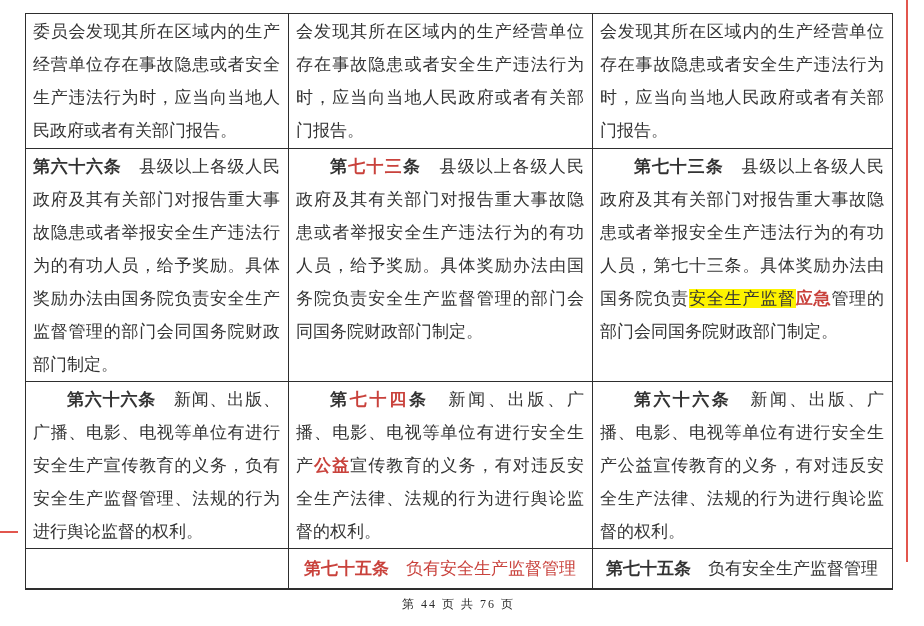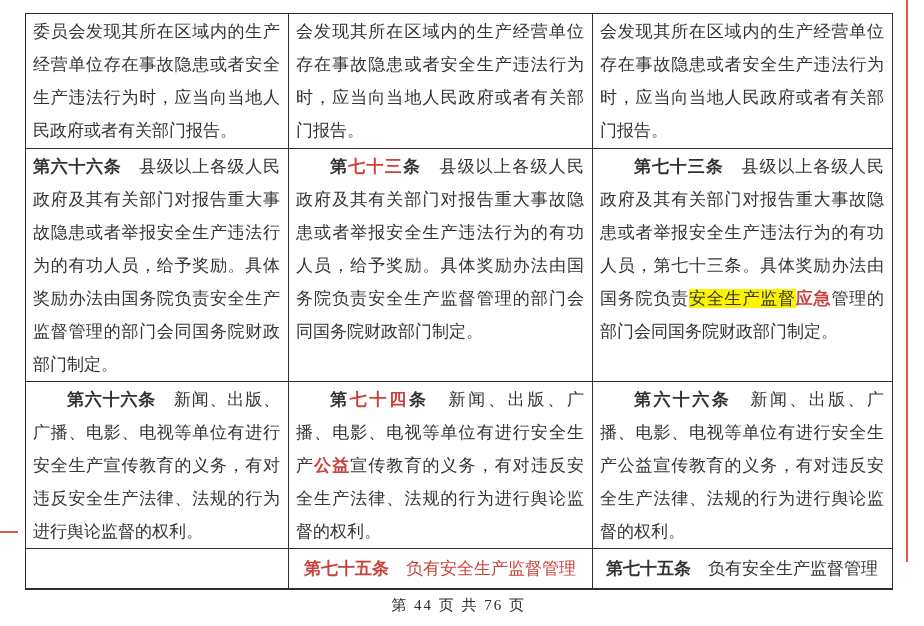--- a/index.html
+++ b/index.html
@@ -47,21 +47,21 @@
   .seg-b{color:var(--text);font-weight:bold;}
   .seg-r{color:var(--red);}
   .seg-rb{color:var(--red);font-weight:bold;}
   .seg-hl{color:var(--text);background:var(--hl);}
   .page-footer{
     position:absolute;
     left:25px;
     top:596px;
     width:867px;
     text-align:center;
-    font-size:15px;
+    font-size:12px;
     letter-spacing:2px;
     color:#2b2b2b;
   }
   .red-line-right{
     position:absolute;
     left:906px;
     top:0;
     width:2px;
     height:562px;
     background:var(--annotation);
@@ -89,21 +89,21 @@
     <td><span class="seg-n">委员会发现其所在区域内的生产经营单位存在事故隐患或者安全生产违法行为时，应当向当地人民政府或者有关部门报告。</span></td>
     <td><span class="seg-n">会发现其所在区域内的生产经营单位存在事故隐患或者安全生产违法行为时，应当向当地人民政府或者有关部门报告。</span></td>
     <td><span class="seg-n">会发现其所在区域内的生产经营单位存在事故隐患或者安全生产违法行为时，应当向当地人民政府或者有关部门报告。</span></td>
   </tr>
   <tr class="r2">
     <td><span class="seg-b">第六十六条</span><span class="seg-n">　县级以上各级人民政府及其有关部门对报告重大事故隐患或者举报安全生产违法行为的有功人员，给予奖励。具体奖励办法由国务院负责安全生产监督管理的部门会同国务院财政部门制定。</span></td>
     <td class="indent"><span class="seg-b">第</span><span class="seg-rb">七十三</span><span class="seg-b">条</span><span class="seg-n">　县级以上各级人民政府及其有关部门对报告重大事故隐患或者举报安全生产违法行为的有功人员，给予奖励。具体奖励办法由国务院负责安全生产监督管理的部门会同国务院财政部门制定。</span></td>
     <td class="indent"><span class="seg-b">第七十三条</span><span class="seg-n">　县级以上各级人民政府及其有关部门对报告重大事故隐患或者举报安全生产违法行为的有功人员，第七十三条。具体奖励办法由国务院负责</span><span class="seg-hl">安全生产监督</span><span class="seg-rb">应急</span><span class="seg-n">管理的部门会同国务院财政部门制定。</span></td>
   </tr>
   <tr class="r3">
-    <td class="indent"><span class="seg-b">第六十六条</span><span class="seg-n">　新闻、出版、广播、电影、电视等单位有进行安全生产宣传教育的义务，有对违反安全生产法律、法规的行为进行舆论监督的权利。</span></td>
+    <td class="indent"><span class="seg-b">第六十六条</span><span class="seg-n">　新闻、出版、广播、电影、电视等单位有进行安全生产宣传教育的义务，负有安全生产监督管理、法规的行为进行舆论监督的权利。</span></td>
     <td class="indent"><span class="seg-b">第</span><span class="seg-rb">七十四</span><span class="seg-b">条</span><span class="seg-n">　新闻、出版、广播、电影、电视等单位有进行安全生产</span><span class="seg-rb">公益</span><span class="seg-n">宣传教育的义务，有对违反安全生产法律、法规的行为进行舆论监督的权利。</span></td>
     <td class="indent"><span class="seg-b">第六十六条</span><span class="seg-n">　新闻、出版、广播、电影、电视等单位有进行安全生产公益宣传教育的义务，有对违反安全生产法律、法规的行为进行舆论监督的权利。</span></td>
   </tr>
   <tr class="r4">
     <td></td>
     <td class="center"><span class="seg-rb">第七十五条</span><span class="seg-r">　负有安全生产监督管理</span></td>
     <td class="center"><span class="seg-b">第七十五条</span><span class="seg-n">　负有安全生产监督管理</span></td>
   </tr>
 </tbody>
   </table>

